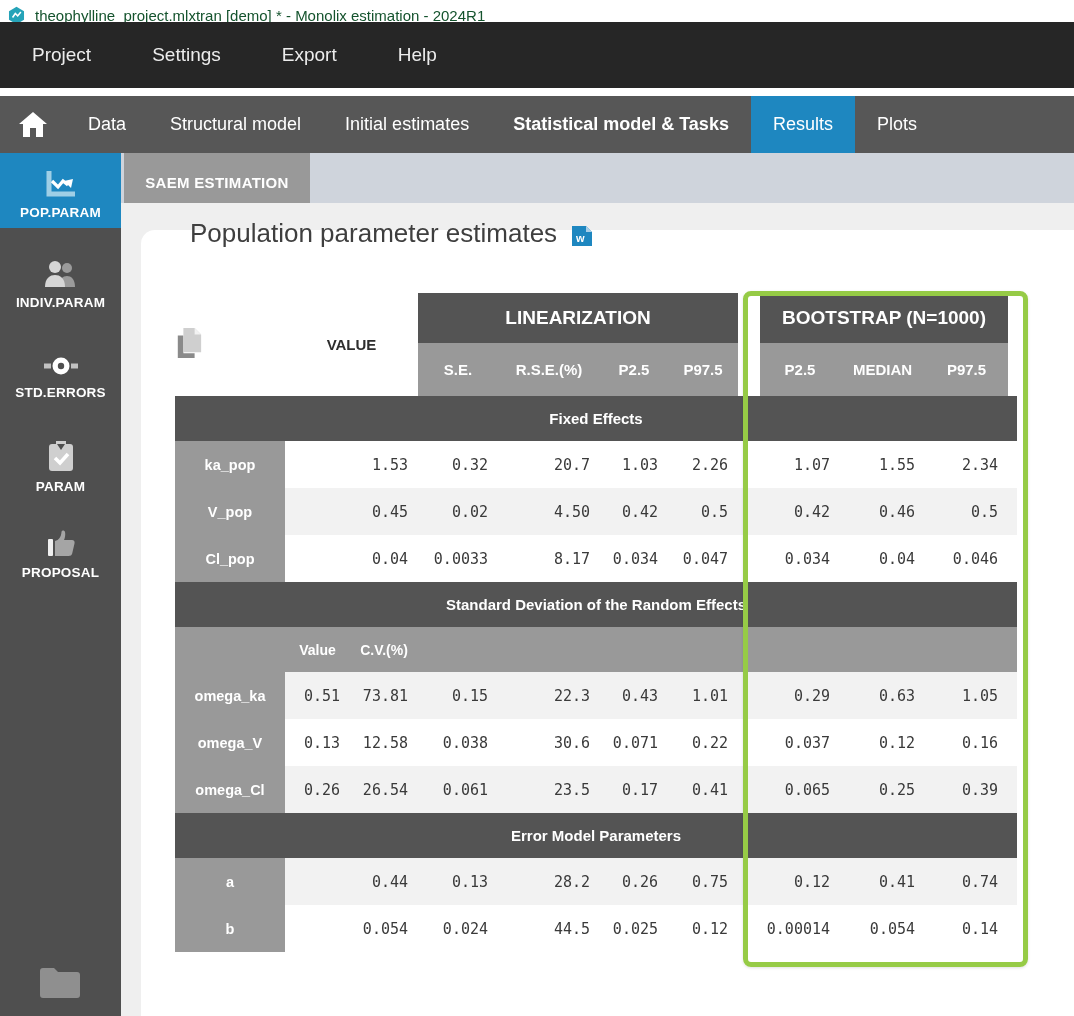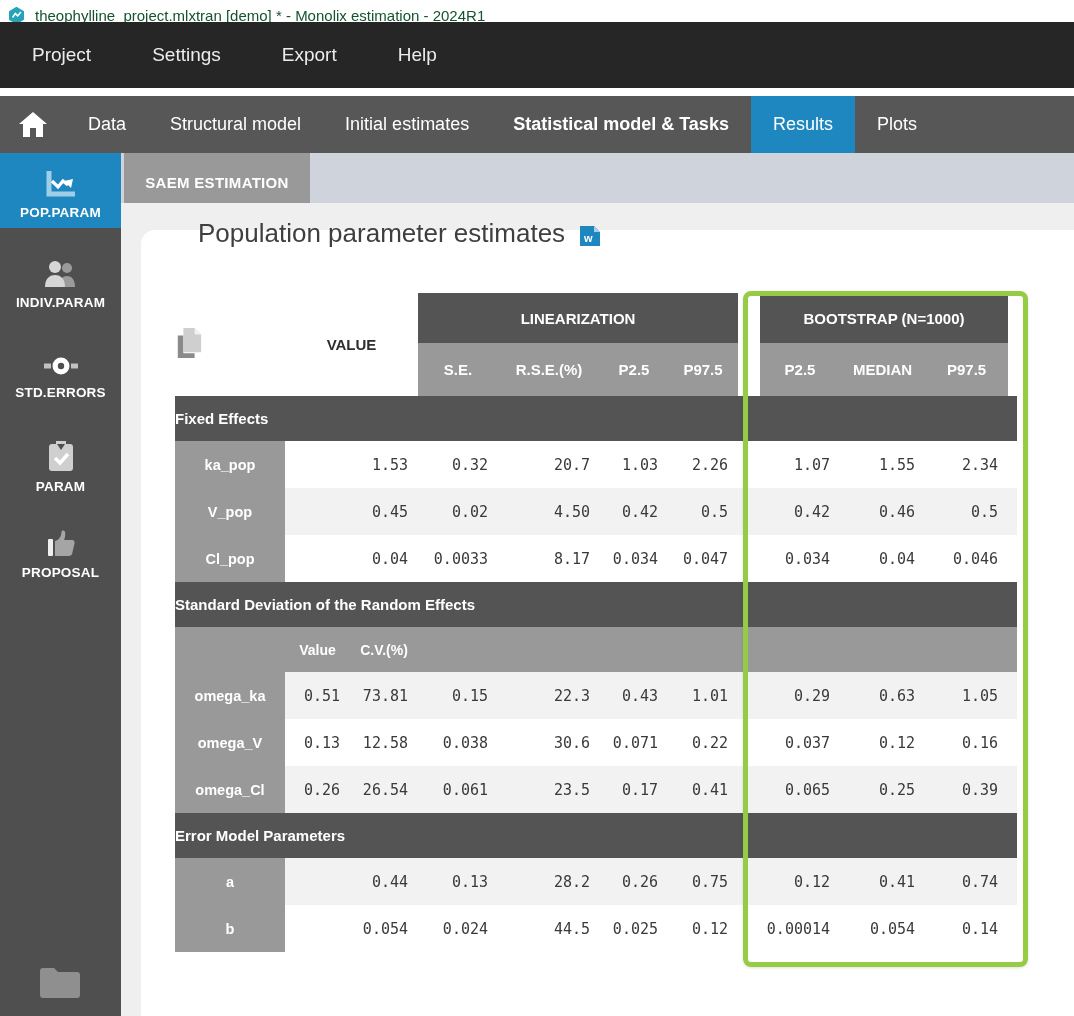--- a/index.html
+++ b/index.html
@@ -39,35 +39,35 @@
   .sideitem{position:absolute;left:0;width:121px;height:75px;display:flex;flex-direction:column;
     align-items:center;justify-content:flex-end;padding-bottom:8px;gap:7px;}
   .sideitem .slabel{color:#fff;font-size:13.5px;font-weight:600;letter-spacing:.2px;}
   .sideitem.active{background:var(--accent);}
   .side-folder{position:absolute;left:0;bottom:16px;width:121px;display:flex;justify-content:center;}
 
   
   .contentbg{position:absolute;left:121px;top:203px;width:953px;height:813px;background:#efefef;}
   .card{position:absolute;left:141px;top:230px;width:933px;height:786px;background:#fff;
     border-top-left-radius:14px;}
-  .pagetitle{position:absolute;left:190px;top:218px;display:flex;align-items:center;gap:14px;z-index:2;margin-left:8px;}
+  .pagetitle{position:absolute;left:190px;top:218px;display:flex;align-items:center;gap:14px;z-index:2;}
   .pagetitle .ttext{font-size:26px;color:#3f3f3f;}
 
   
   table.ptable{position:absolute;left:175px;top:293px;width:842px;border-collapse:separate;
     border-spacing:0;table-layout:fixed;z-index:1;}
   .ptable td{padding:0;vertical-align:middle;}
   .hrow1 td{height:50px;}
   .hrow2 td{height:53px;}
-  .dark-head{background:var(--dark);color:#fff;font-weight:bold;font-size:15px;text-align:center;}
+  .dark-head{background:var(--dark);color:#fff;font-weight:bold;font-size:19px;text-align:center;}
   .gray-head{background:var(--gray);color:#fff;font-weight:bold;font-size:15px;text-align:center;}
   .value-head{background:#fff;color:#2e2e2e;font-weight:bold;font-size:15px;text-align:center;}
   .corner{background:#fff;padding-left:6px;}
   .gapcol{background:#fff;}
-  .band-row td{height:45px;background:var(--dark);color:#fff;font-weight:bold;font-size:15px;text-align:left;}
+  .band-row td{height:45px;background:var(--dark);color:#fff;font-weight:bold;font-size:15px;text-align:center;}
   .subhead-row td{height:45px;background:var(--gray);}
   .subhead-row td.sh{color:#fff;font-weight:bold;font-size:14px;text-align:center;}
   tr.drow{height:47px;}
   tr.drow td{background:#fff;}
   tr.drow.shaded td{background:#f2f2f2;}
   tr.drow td.label-cell{background:var(--gray);color:#fff;font-weight:bold;font-size:14.5px;text-align:center;}
   tr.drow td.num{font-family:"DejaVu Sans Mono",monospace;font-size:15px;color:#3a3a3a;
     text-align:right;padding-right:10px;}
 
   

